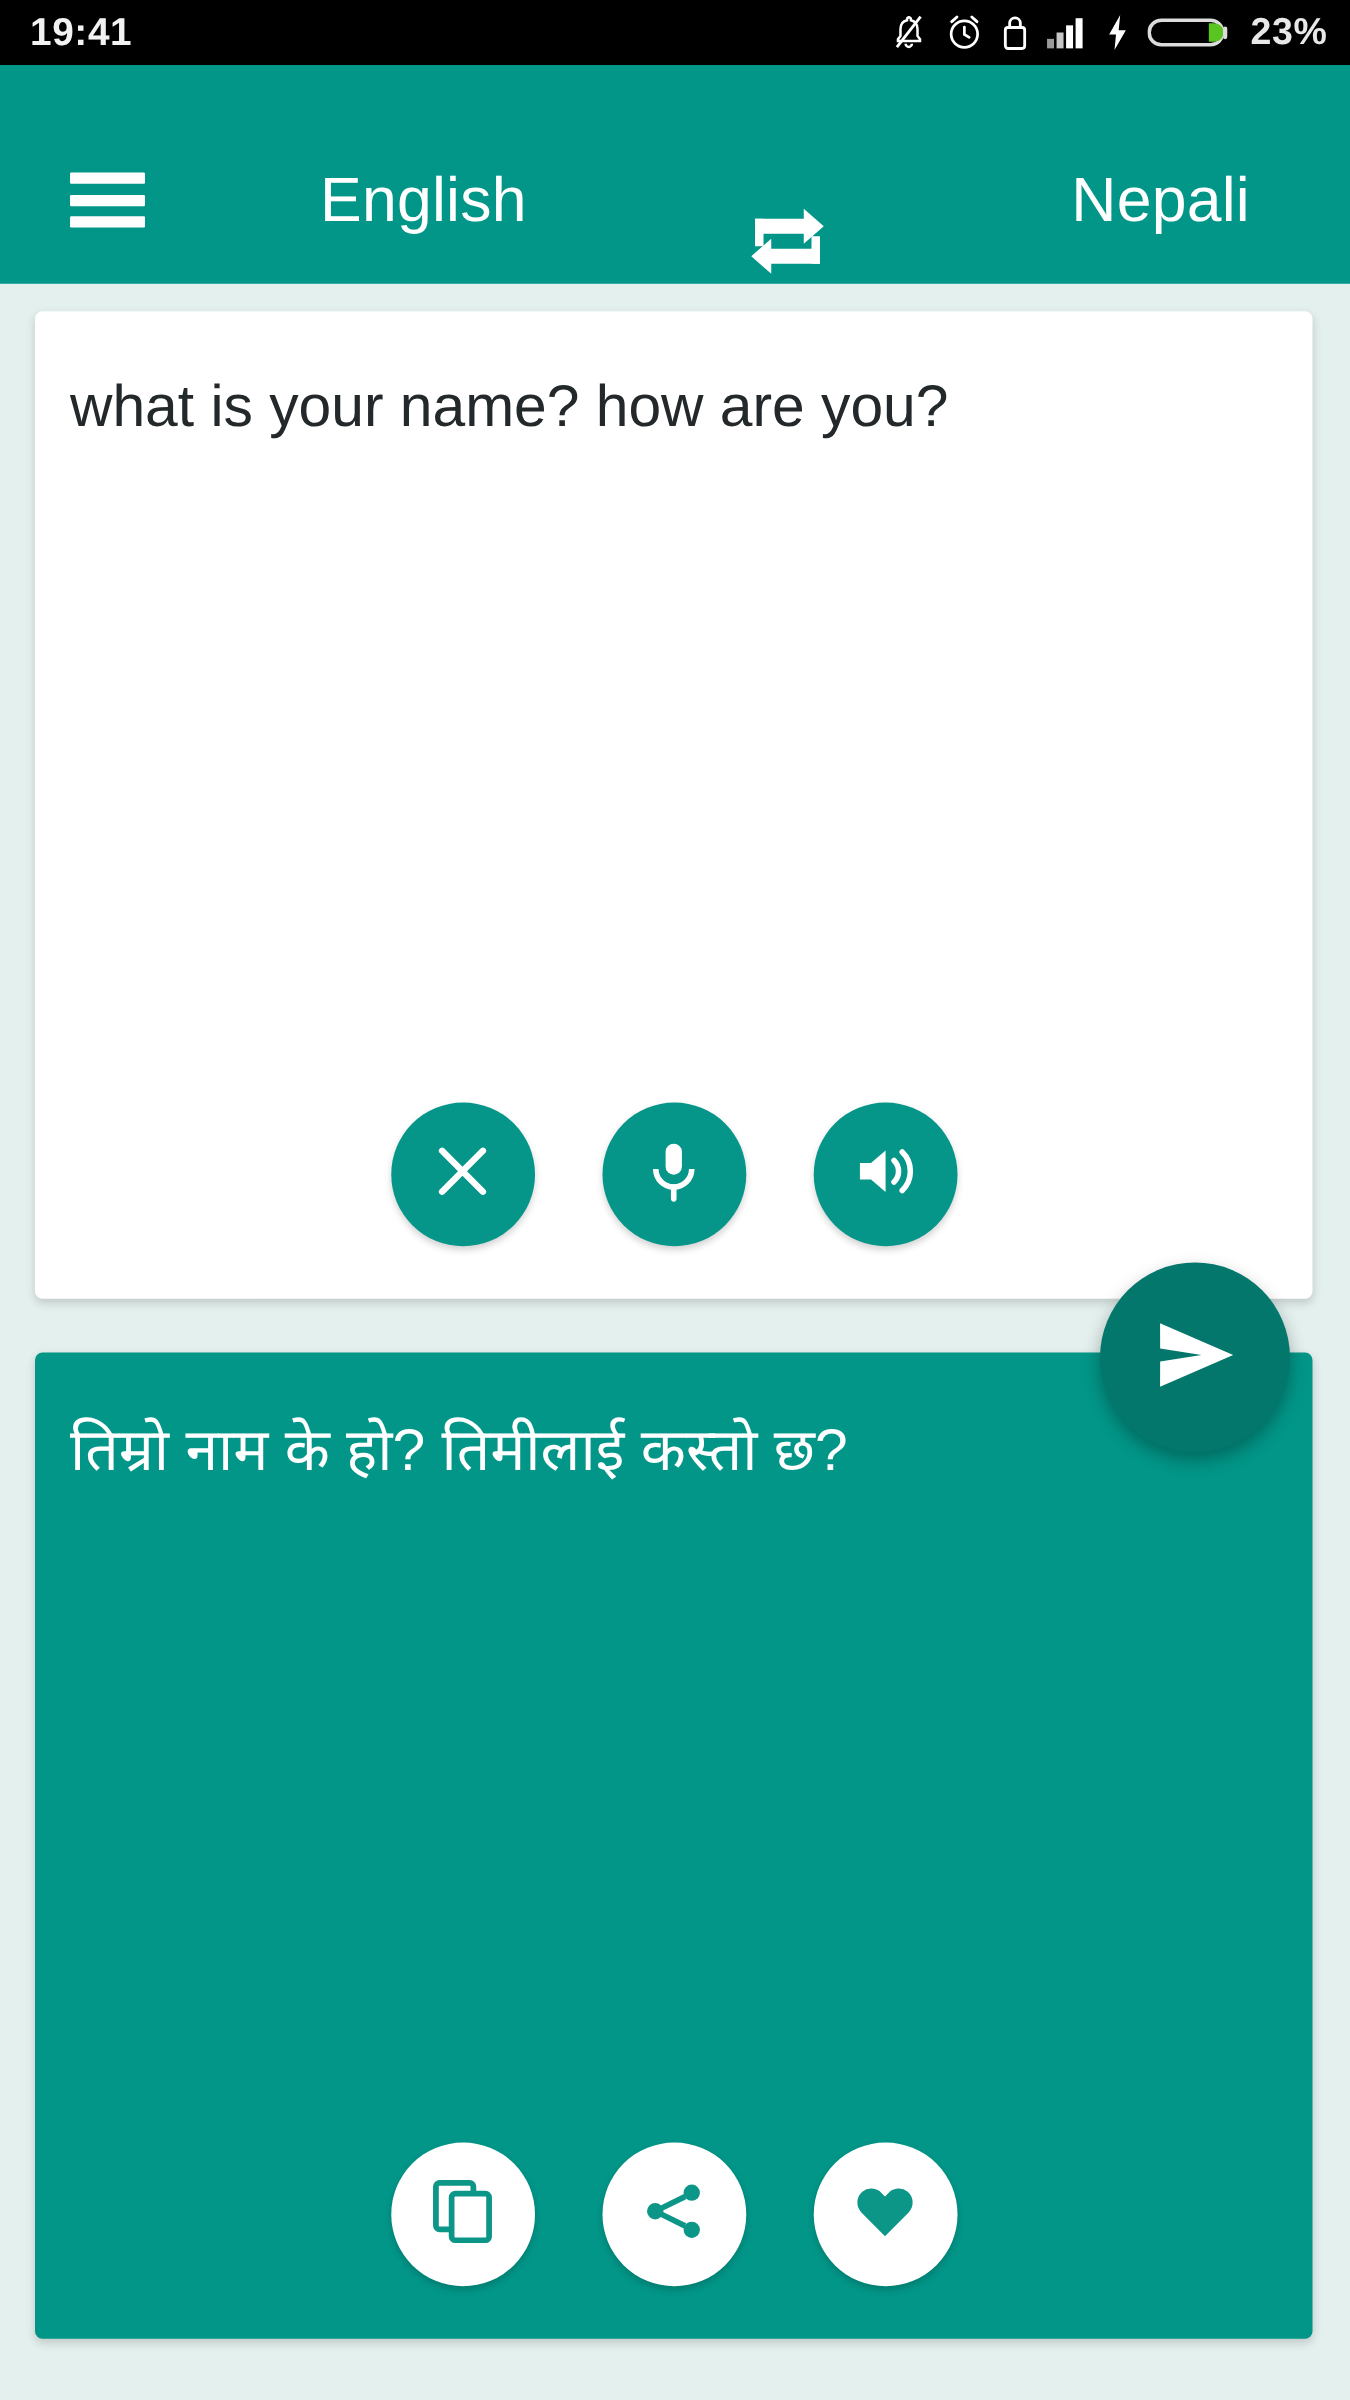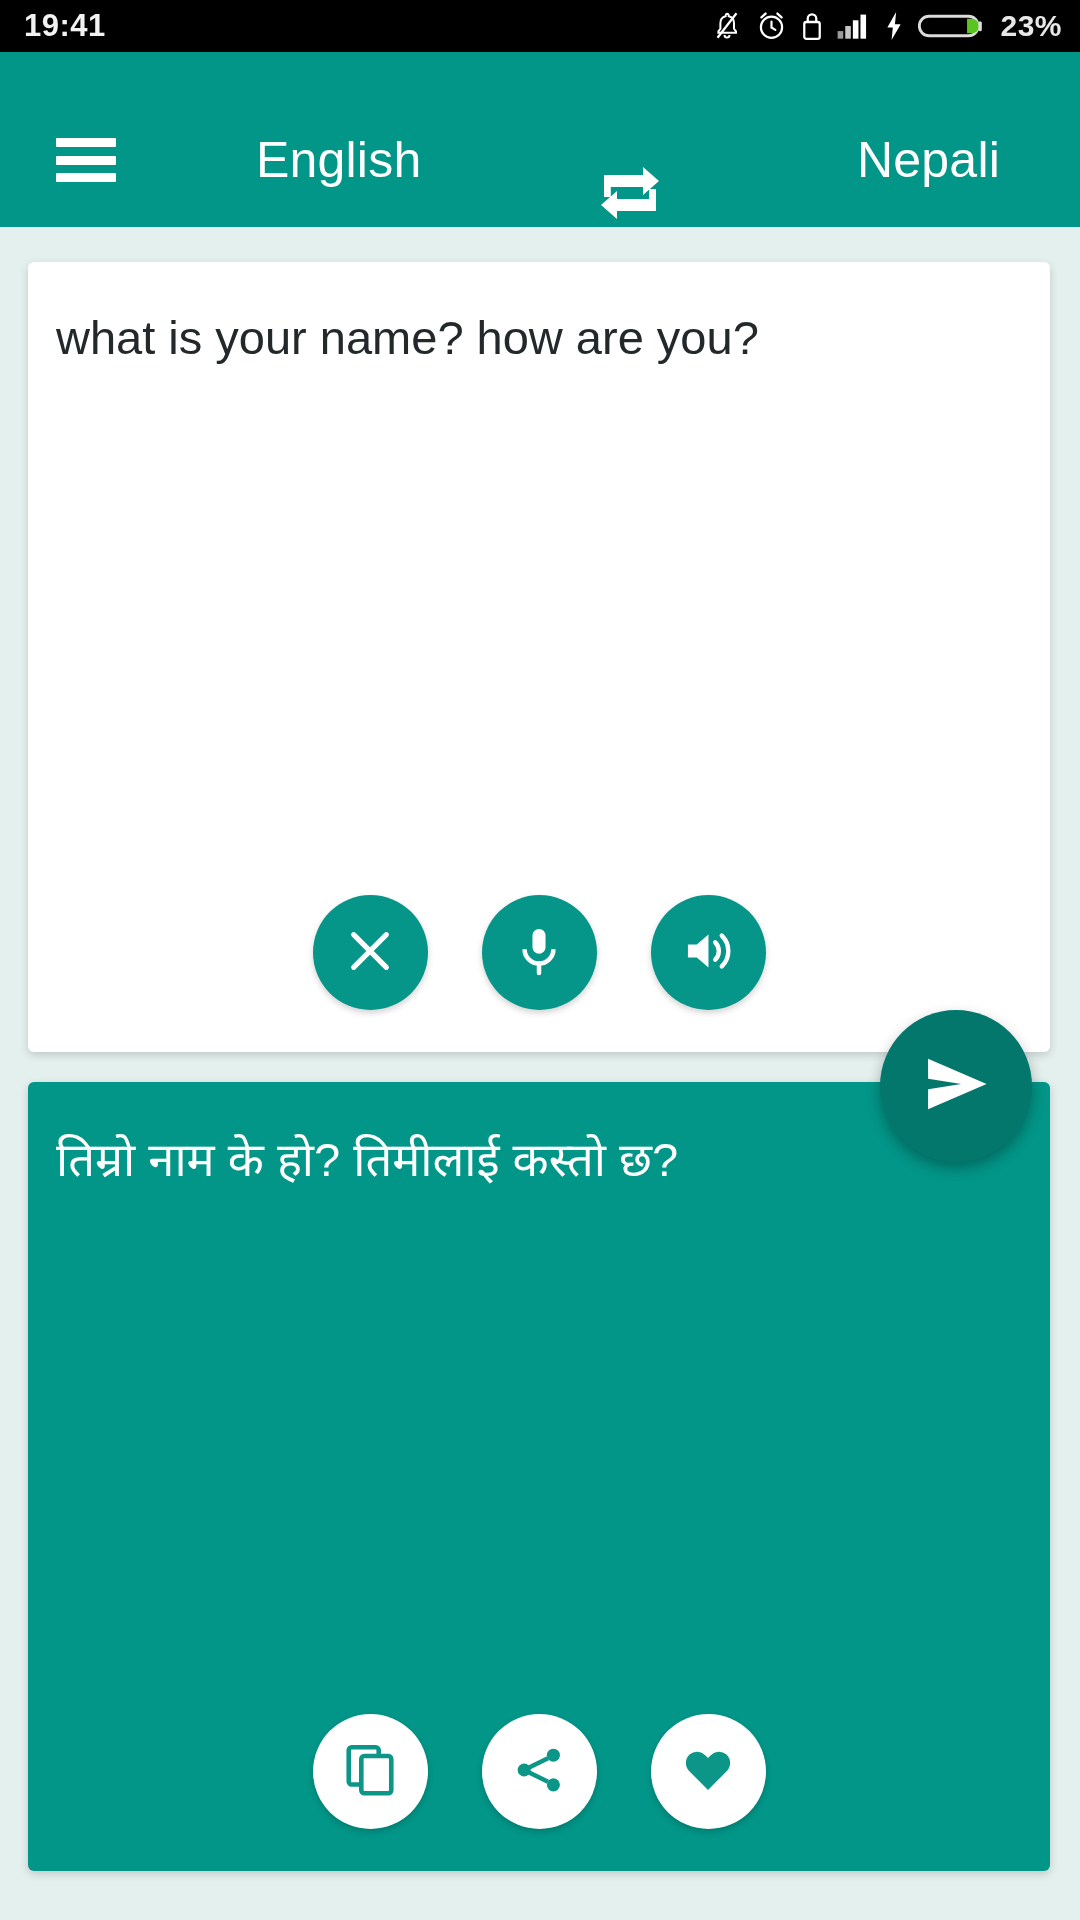--- a/index.html
+++ b/index.html
@@ -66,21 +66,21 @@
 
   
   .body-bg {
     position: absolute; top: 227px; left: 0;
     width: 1080px; height: 1693px;
     background: #e4f0ee;
   }
 
   
   .card-input {
-    position: absolute; left: 28px; top: 262px;
+    position: absolute; left: 28px; top: 249px;
     width: 1022px; height: 790px;
     background: #ffffff;
     border-radius: 6px;
     box-shadow: 0 3px 8px rgba(0,0,0,0.16);
     overflow: hidden;
   }
   .input-text {
     position: absolute; left: 28px; top: 46px;
     width: 960px;
     color: #23282b;

